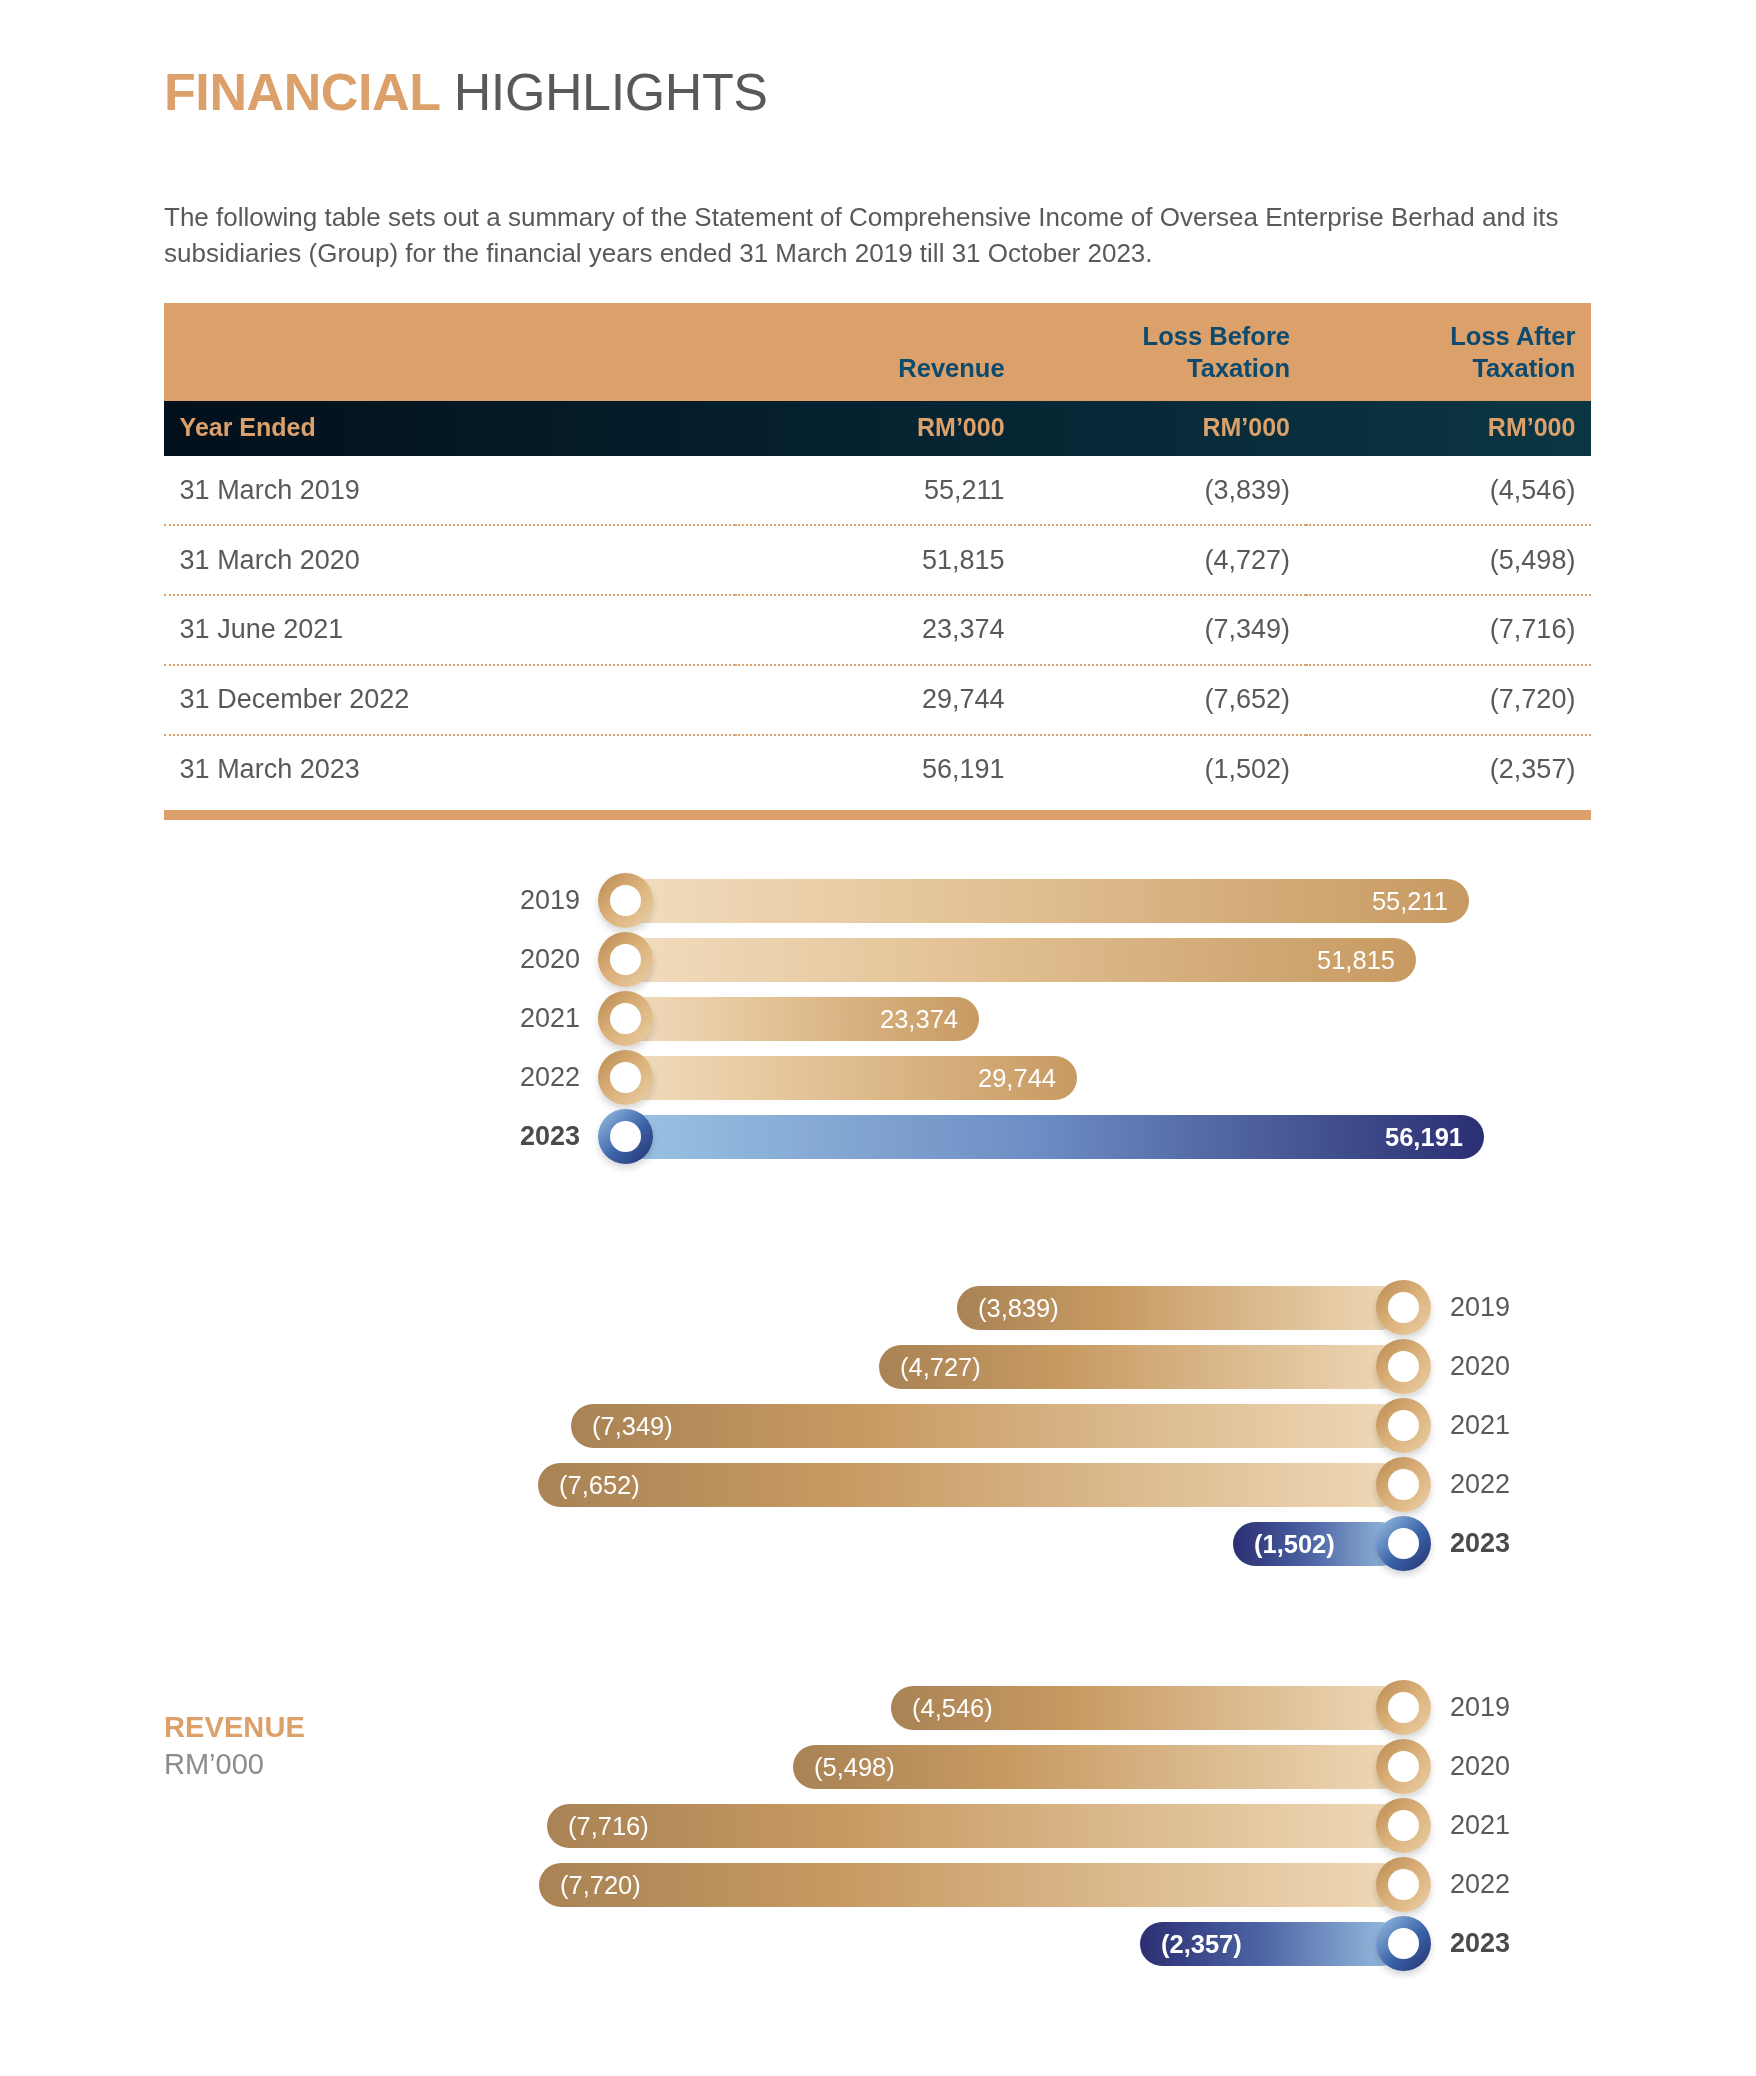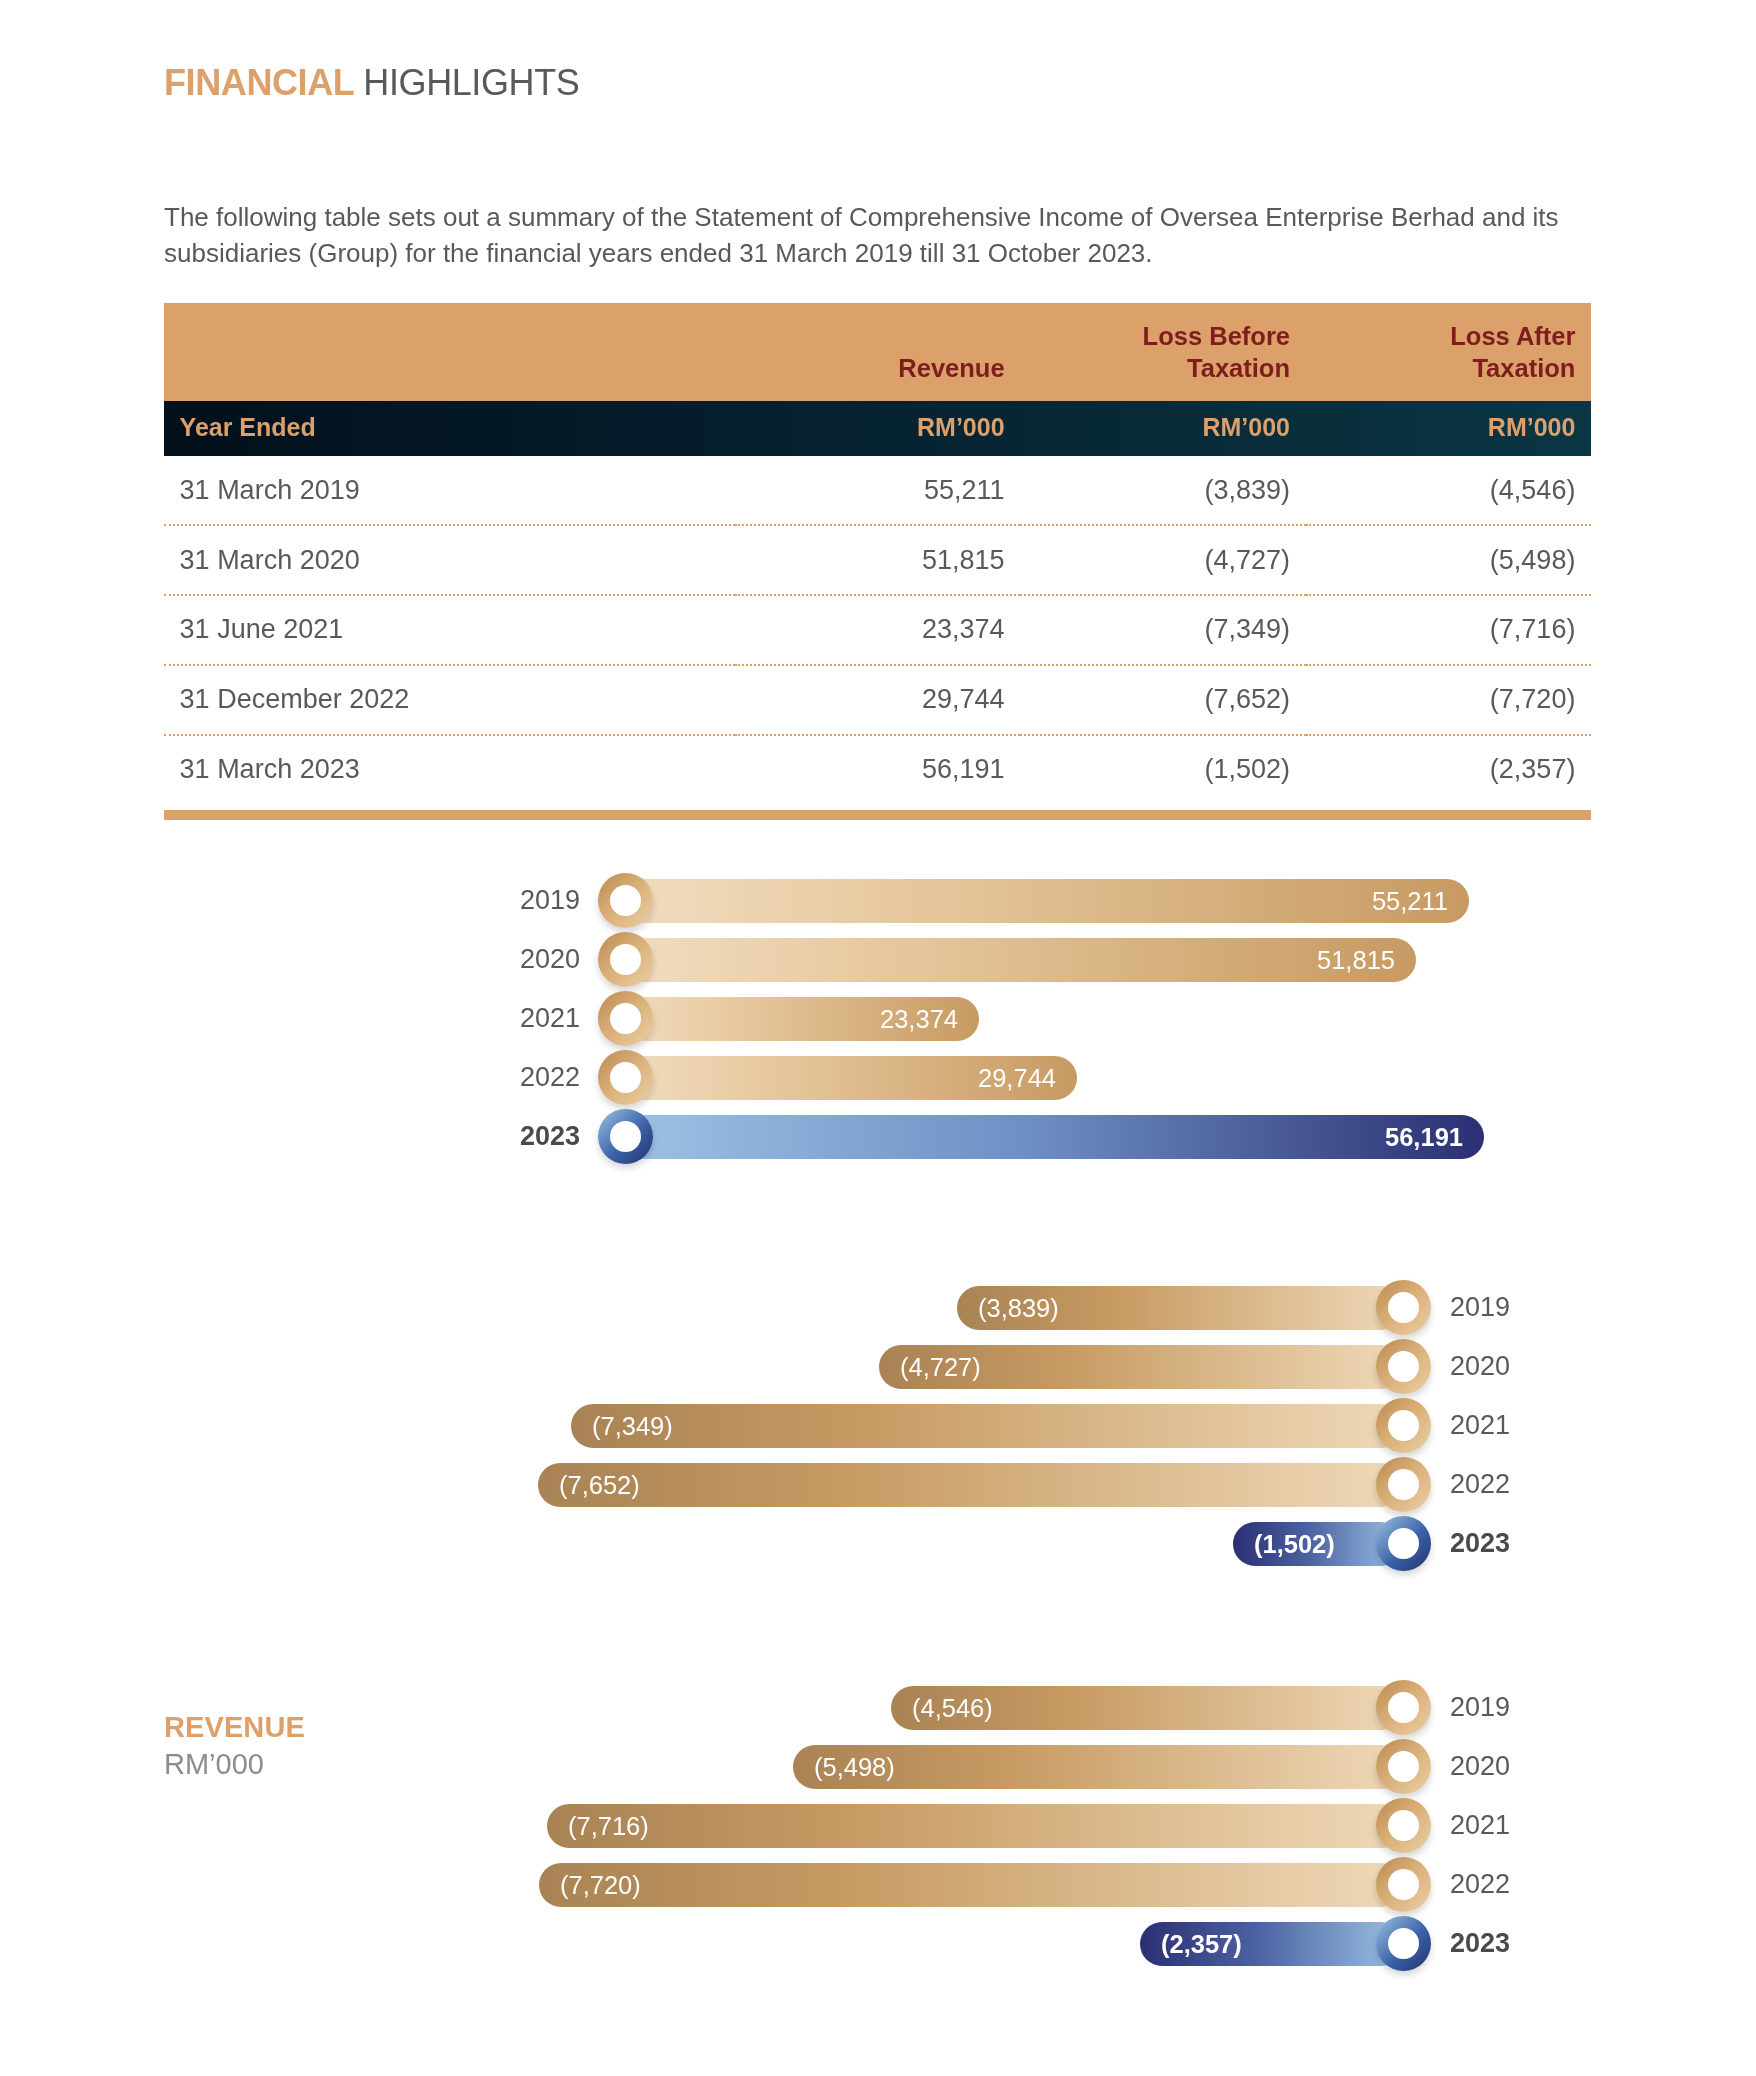--- a/index.html
+++ b/index.html
@@ -17,21 +17,21 @@
     height: 2077px;
     background: #ffffff;
     overflow: hidden;
   }
 
   
   .title {
     position: absolute;
     left: 164px;
     top: 62px;
-    font-size: 36px;
+    font-size: 52px;
     font-weight: bold;
     letter-spacing: -0.4px;
     white-space: nowrap;
   }
   .title .accent { color: #DCA06B; }
   .title .dark   { color: #58595B; font-weight: normal; }
 
   
   .intro {
     position: absolute;
@@ -55,21 +55,21 @@
     border-collapse: collapse;
     table-layout: fixed;
   }
   table.fin col.c0 { width: 40%; }
   table.fin col.c1 { width: 20%; }
   table.fin col.c2 { width: 20%; }
   table.fin col.c3 { width: 20%; }
 
   .hdr-top td {
     background: #DCA06B;
-    color: #7f1d1d;
+    color: #0c4a6e;
     font-size: 25.5px;
     font-weight: bold;
     text-align: right;
     vertical-align: bottom;
     padding: 18.4px 15.6px 15.6px 15.6px;
     line-height: 1.25;
     height: 81px;
   }
   .hdr-top td.first { text-align: left; }
 

